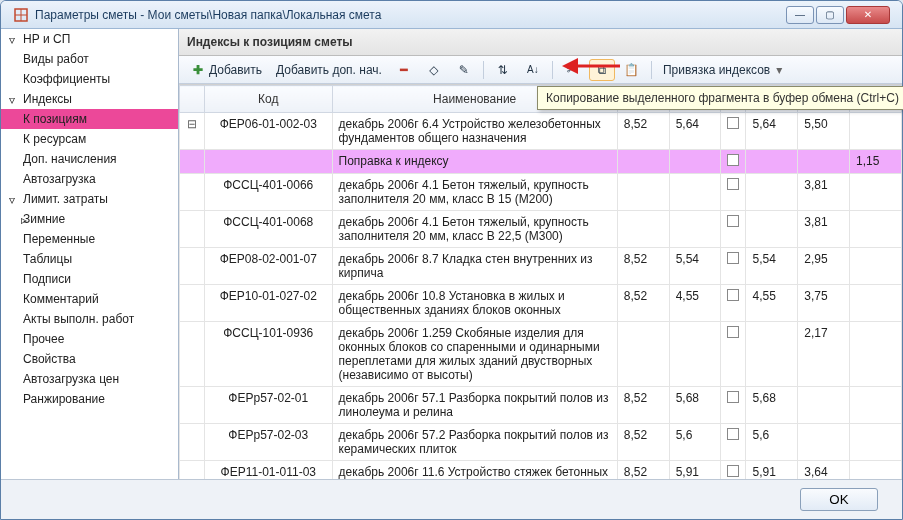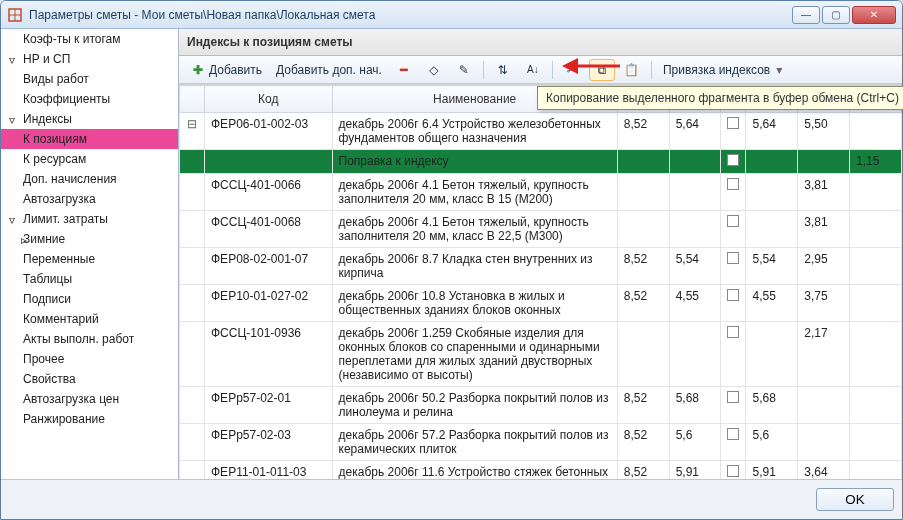--- a/index.html
+++ b/index.html
@@ -1,18 +1,18 @@
 <!DOCTYPE html>
 <html><head>
 <meta charset="utf-8">
 <style>
 * { box-sizing: border-box; margin: 0; padding: 0; }
 body { font-family: "Segoe UI", Tahoma, sans-serif; font-size: 12px; background: #dde6f0; width: 903px; height: 520px; overflow: hidden; position: relative; }
 .window { width: 903px; height: 520px; background: #fff; border: 1px solid #5b7fa8; border-radius: 6px 6px 0 0; overflow: hidden; display: flex; flex-direction: column; }
-.titlebar { height: 28px; background: linear-gradient(#ecf3fb,#d6e4f3); display: flex; align-items: center; padding: 0 6px; border-bottom: 1px solid #9db7d4; }
+.titlebar { height: 28px; background: linear-gradient(#ecf3fb,#d6e4f3); display: flex; align-items: center; padding: 0 12px; border-bottom: 1px solid #9db7d4; }
 .titlebar .app-icon { width: 16px; height: 16px; margin-right: 6px; display: inline-flex; align-items: center; justify-content: center; }
 .titlebar .title { flex: 1; color: #1b3b5e; font-size: 12px; }
 .titlebar .winbtns { display: flex; gap: 2px; }
 .titlebar .winbtn { width: 28px; height: 18px; border: 1px solid #7a93b5; border-radius: 3px; background: linear-gradient(#f8fbff,#dde8f5); display: flex; align-items: center; justify-content: center; font-size: 10px; color: #344b66; cursor: default; }
 .titlebar .winbtn.close { background: linear-gradient(#e98a8a,#c74b4b); border-color:#a83838; color:#fff; width: 44px; }
 .body { flex: 1; display: flex; overflow: hidden; }
 .sidebar { width: 178px; border-right: 1px solid #a9b9cd; background: #fff; overflow-y: auto; position: relative; }
 .tree-item { padding: 3px 6px 3px 22px; cursor: default; white-space: nowrap; color: #222; position: relative; }
 .tree-item.lvl1 { }
 .tree-item .toggle { position: absolute; left: 8px; top: 4px; width: 10px; height: 10px; }
@@ -23,25 +23,25 @@
 .panel-header { background: linear-gradient(#f2f2f2,#e4e4e4); padding: 6px 8px; font-weight: bold; color: #333; border-bottom: 1px solid #bcbcbc; }
 .toolbar { height: 28px; background: linear-gradient(#fafcff,#e9eff7); border-bottom: 1px solid #c3cedd; display: flex; align-items: center; padding: 0 6px; gap: 4px; position: relative; }
 .tb-btn { padding: 2px 4px; border: 1px solid transparent; border-radius: 3px; display: flex; align-items: center; gap: 3px; cursor: default; color:#234; }
 .tb-sep { width:1px; height:18px; background:#c3cedd; margin:0 2px; }
 .tb-icon { width: 16px; height: 16px; display:inline-flex; align-items:center; justify-content:center; }
 .grid { flex: 1; overflow: auto; border-top: 1px solid #d0d0d0; }
 table { border-collapse: collapse; width: 100%; font-size: 12px; }
 th { background: linear-gradient(#fafcff,#eef2f8); border: 1px solid #d0d7e2; padding: 6px 12px; font-weight: normal; color: #333; position: sticky; top: 0; }
 td { border: 1px solid #e4e4e4; padding: 4px 6px; vertical-align: top; color:#222; }
 td.num { text-align: left; white-space: nowrap; }
-td.code { text-align: left; white-space: nowrap; }
-tr.highlight td { background: #15803d; }
+td.code { text-align: center; white-space: nowrap; }
+tr.highlight td { background: #f0abfc; }
 .expander { width: 12px; text-align: center; color: #666; }
 .checkbox { width: 12px; height: 12px; border: 1px solid #888; display: inline-block; background:#fff; }
-.footer { height: 40px; border-top: 1px solid #bcc7d5; background: #eef2f7; display: flex; align-items: center; justify-content: flex-end; padding: 0 8px; }
+.footer { height: 40px; border-top: 1px solid #bcc7d5; background: #eef2f7; display: flex; align-items: center; justify-content: flex-end; padding: 0 24px; }
 .ok-btn { min-width: 78px; padding: 3px 12px; border: 1px solid #8aa0ba; border-radius: 3px; background: linear-gradient(#f9fbfe,#e2ebf6); cursor: default; }
 .tooltip { position: absolute; top: 86px; left: 537px; background: #ffffe4; border: 1px solid #8a8a6a; padding: 4px 8px; font-size: 12px; color: #333; z-index: 50; white-space: nowrap; box-shadow: 2px 2px 4px rgba(0,0,0,0.2); }
 .arrow { position:absolute; top: 55px; left: 562px; z-index:40; pointer-events:none; }
 .col-exp { width: 24px; }
 .col-code { width: 130px; }
 .col-name { width: 310px; text-align: center; }
 .col-n1,.col-n2,.col-n3,.col-n4,.col-n5 { width: 54px; }
 .col-chk { width: 24px; }
 </style>
 </head>
@@ -59,21 +59,20 @@
     <span class="title">Параметры сметы - Мои сметы\Новая папка\Локальная смета</span>
     <div class="winbtns">
       <div class="winbtn">—</div>
       <div class="winbtn">▢</div>
       <div class="winbtn close">✕</div>
     </div>
   </div>
 
   <div class="body">
     <div class="sidebar" id="sidebar">
-        <div class="tree-item lvl0 dot"><span>Коэф-ты к итогам</span></div>
         <div class="tree-item lvl0"><span class="toggle">▿</span><span>НР и СП</span></div>
         <div class="tree-item lvl1"><span>Виды работ</span></div>
         <div class="tree-item lvl1"><span>Коэффициенты</span></div>
         <div class="tree-item lvl0"><span class="toggle">▿</span><span>Индексы</span></div>
         <div class="tree-item lvl1 selected"><span>К позициям</span></div>
         <div class="tree-item lvl1"><span>К ресурсам</span></div>
         <div class="tree-item lvl1"><span>Доп. начисления</span></div>
         <div class="tree-item lvl1"><span>Автозагрузка</span></div>
         <div class="tree-item lvl0"><span class="toggle">▿</span><span>Лимит. затраты</span></div>
         <div class="tree-item lvl1"><span class="toggle">▹</span><span>Зимние</span></div>
@@ -218,21 +217,21 @@
                 <td class="num"></td>
                 <td class="num"></td>
                 <td style="text-align: center;"><span class="checkbox"></span></td>
                 <td class="num"></td>
                 <td class="num">2,17</td>
                 <td class="num"></td>
               </tr>
               <tr>
                 <td class="expander"></td>
                 <td class="code">ФЕРр57-02-01</td>
-                <td>декабрь 2006г 50.2 Разборка покрытий полов из линолеума и релина</td>
+                <td>декабрь 2006г 57.1 Разборка покрытий полов из линолеума и релина</td>
                 <td class="num">8,52</td>
                 <td class="num">5,68</td>
                 <td style="text-align: center;"><span class="checkbox"></span></td>
                 <td class="num">5,68</td>
                 <td class="num"></td>
                 <td class="num"></td>
               </tr>
               <tr>
                 <td class="expander"></td>
                 <td class="code">ФЕРр57-02-03</td>

